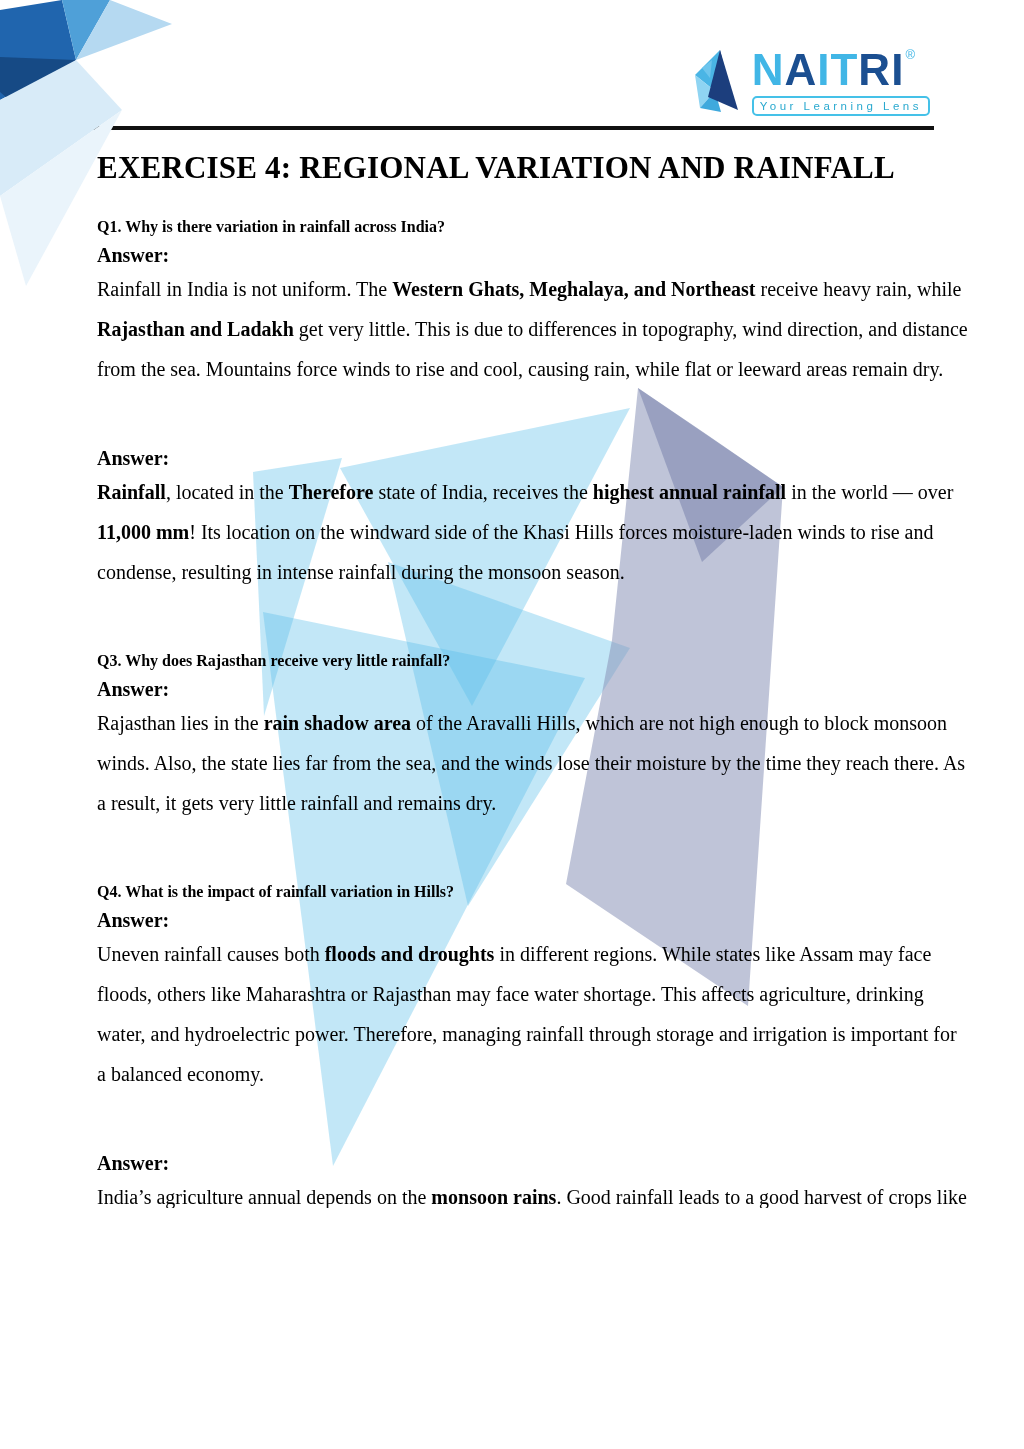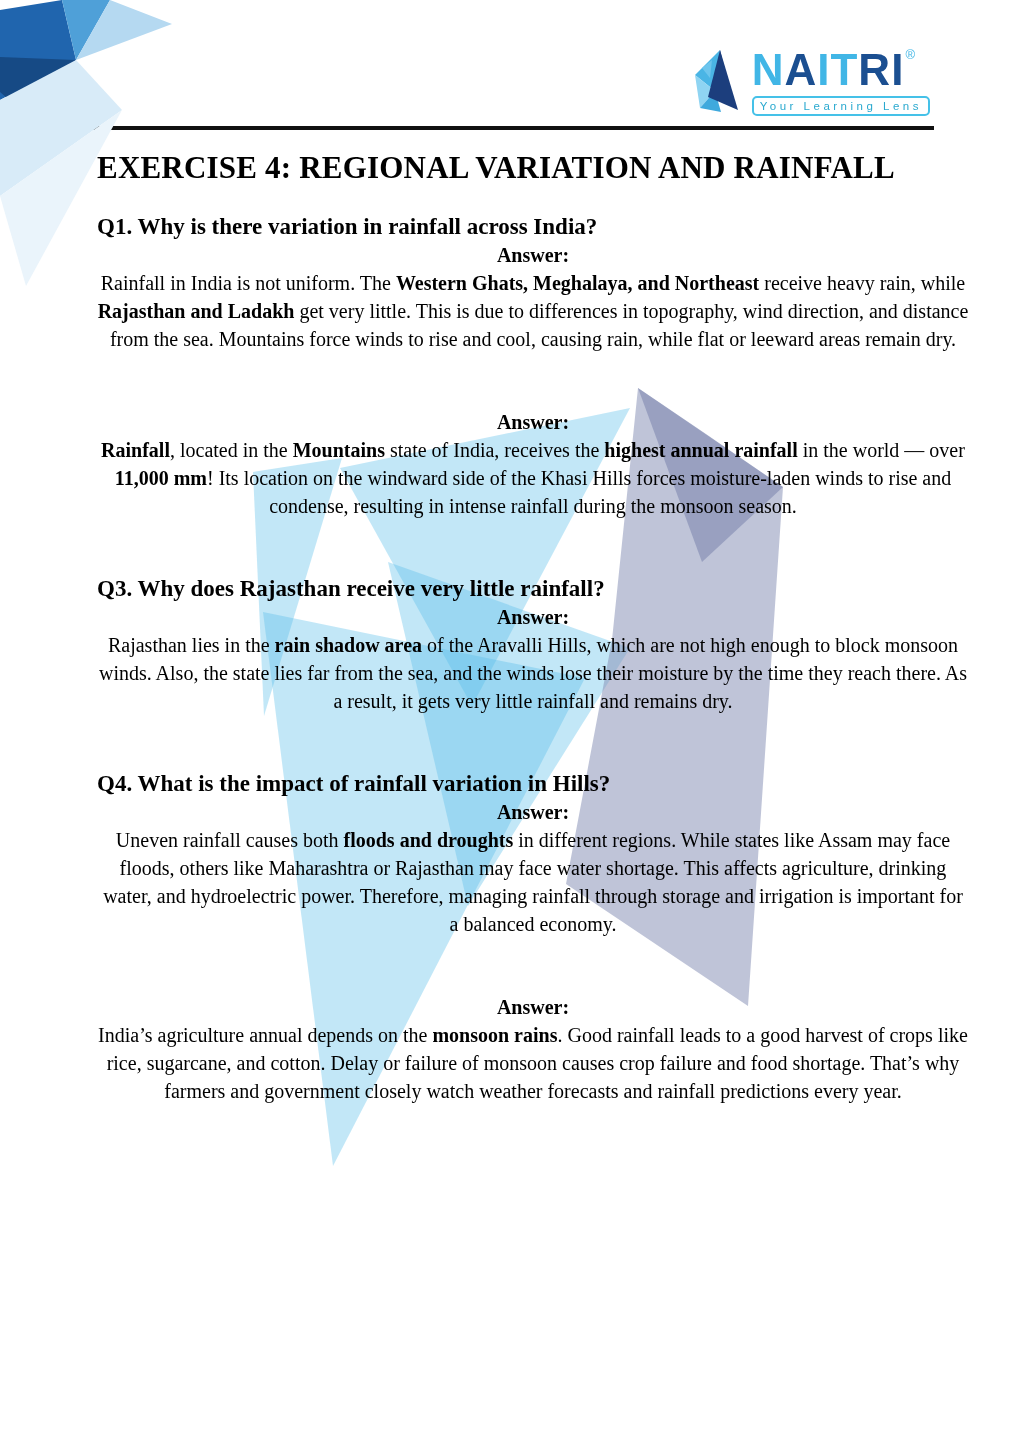--- a/index.html
+++ b/index.html
@@ -35,23 +35,23 @@
     font-size:11.5px;letter-spacing:3.5px;color:#2aa9cf;white-space:nowrap;
   }
   .divider{margin:8px 90px 0 90px;height:4px;background:#111111;}
   
   main{position:relative;padding:0 55px 0 97px;}
   h1{
     font-size:31px;font-weight:bold;line-height:40px;
     margin:18px 0 25px 0;letter-spacing:0.2px;white-space:nowrap;
   }
   .qa{margin:0 0 55px 0;font-size:20px;line-height:28px;}
-  .qa h2{font-size:23px;font-weight:bold;line-height:28px;margin:0;}
-  .ans-label{font-weight:bold;line-height:28px;text-align:center;}
-  .qa p{margin:0;line-height:28px;text-align:center;}
+  .qa h2{font-size:16px;font-weight:bold;line-height:28px;margin:0;}
+  .ans-label{font-weight:bold;line-height:28px;}
+  .qa p{margin:0;line-height:40px;}
   .qa p b{font-weight:bold;}
 </style>
 </head>
 <body>
 
 <div class="page">
 
   <svg class="corner-decor" viewBox="0 0 200 300" aria-hidden="true">
     <polygon points="0,10 62,0 76,60 0,100" fill="#2065ae"></polygon>
     <polygon points="0,57 76,60 16,106 0,92" fill="#164a85"></polygon>
@@ -100,21 +100,21 @@
     <h1>EXERCISE 4: REGIONAL VARIATION AND RAINFALL</h1>
 
     <section class="qa">
       <h2>Q1. Why is there variation in rainfall across India?</h2>
       <div class="ans-label">Answer:</div>
       <p><span>Rainfall in India is not uniform. The </span><b>Western Ghats, Meghalaya, and Northeast</b><span> receive heavy rain, while </span><b>Rajasthan and Ladakh</b><span> get very little. This is due to differences in topography, wind direction, and distance from the sea. Mountains force winds to rise and cool, causing rain, while flat or leeward areas remain dry.</span></p>
     </section>
 
     <section class="qa">
       <div class="ans-label">Answer:</div>
-      <p><b>Rainfall</b><span>, located in the </span><b>Mountains</b><span> state of India, receives the </span><b>highest annual rainfall</b><span> in the world — over </span><b>11,000 mm</b><span>! Its location on the windward side of the Khasi Hills forces moisture-laden winds to rise and condense, resulting in intense rainfall during the monsoon season.</span></p>
+      <p><b>Rainfall</b><span>, located in the </span><b>Therefore</b><span> state of India, receives the </span><b>highest annual rainfall</b><span> in the world — over </span><b>11,000 mm</b><span>! Its location on the windward side of the Khasi Hills forces moisture-laden winds to rise and condense, resulting in intense rainfall during the monsoon season.</span></p>
     </section>
 
     <section class="qa">
       <h2>Q3. Why does Rajasthan receive very little rainfall?</h2>
       <div class="ans-label">Answer:</div>
       <p><span>Rajasthan lies in the </span><b>rain shadow area</b><span> of the Aravalli Hills, which are not high enough to block monsoon winds. Also, the state lies far from the sea, and the winds lose their moisture by the time they reach there. As a result, it gets very little rainfall and remains dry.</span></p>
     </section>
 
     <section class="qa">
       <h2>Q4. What is the impact of rainfall variation in Hills?</h2>

